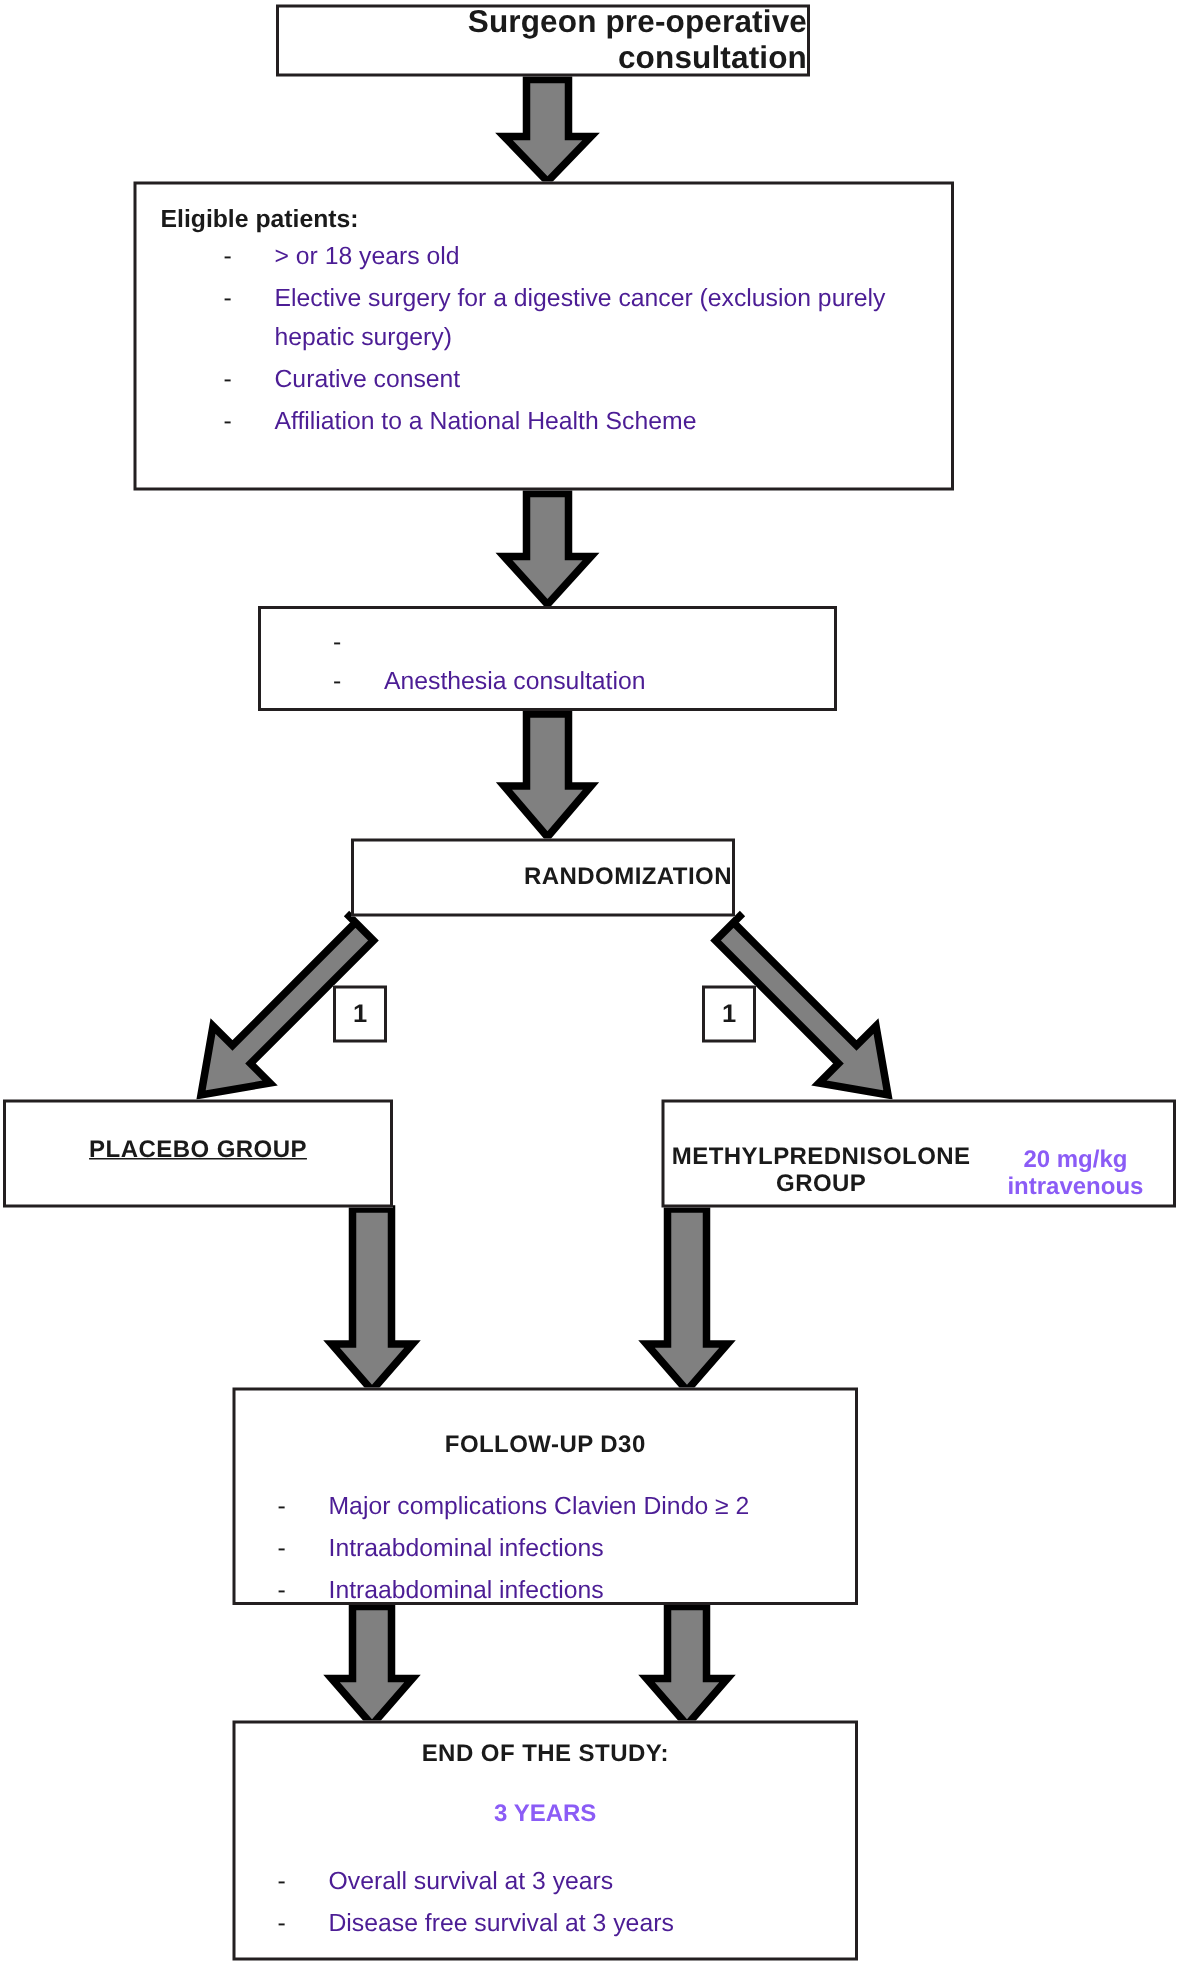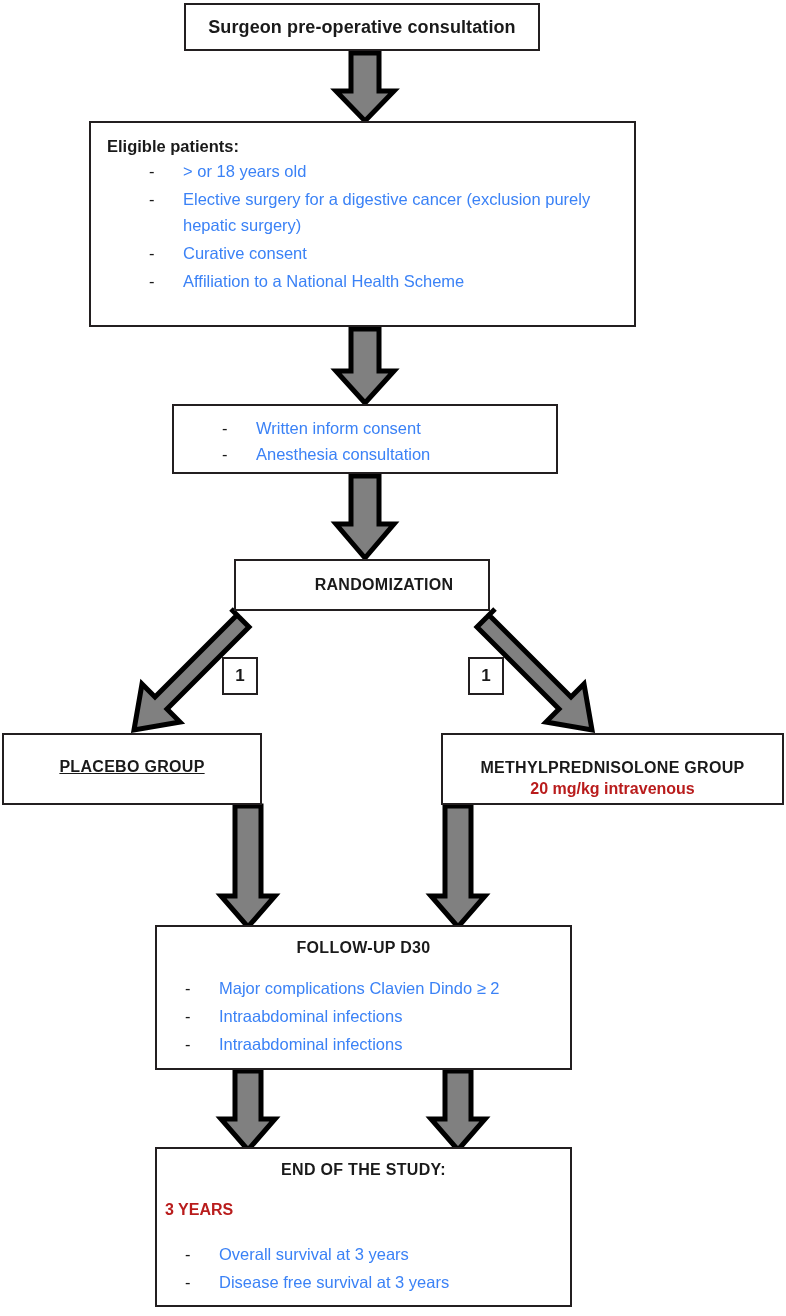--- a/index.html
+++ b/index.html
@@ -28,35 +28,36 @@
   }
   .box-inner {
     position: relative;
     width: 100%;
     height: 100%;
     box-sizing: border-box;
   }
   .center-title {
     text-align: right;
     font-weight: bold;
-    font-size: 18px;
+    font-size: 21px;
     letter-spacing: 0.1px;
     color: #1a1a1a;
   }
   .caps-title {
     text-align: center;
     font-weight: bold;
     font-size: 16px;
     letter-spacing: 0.3px;
     color: #1a1a1a;
   }
   .plain-line {
+    text-align: center;
     font-weight: bold;
     font-size: 16px;
-    color: #b91c1c;
+    color: #8b5cf6;
   }
   .bullet-list {
     list-style: none;
     margin: 0;
     padding: 0;
   }
   .bullet-row {
     display: flex;
     align-items: flex-start;
     font-size: 16.5px;
@@ -64,21 +65,21 @@
     color: #1a1a1a;
   }
   .bullet-dash {
     flex: 0 0 auto;
     width: 34px;
     text-align: left;
     color: #1a1a1a;
   }
   .bullet-text {
     flex: 1 1 auto;
-    color: #3b82f6;
+    color: #4c1d95;
   }
   .section-head {
     font-weight: bold;
     font-size: 16.5px;
     color: #1a1a1a;
   }
 
   
   #box-consult      { left: 184px; top: 3px;    width: 356px; height: 48px; }
   #box-consult .box-inner { display: flex; align-items: center; justify-content: center; }
@@ -86,31 +87,31 @@
   #box-eligible     { left: 89px;  top: 121px;  width: 547px; height: 206px; }
   #box-eligible .box-inner { padding: 14px 12px 12px 16px; }
   #box-eligible .bullet-list { margin-top: 2px; padding-left: 42px; }
   #box-eligible .bullet-row { margin-bottom: 2px; }
 
   #box-consent      { left: 172px; top: 404px;  width: 386px; height: 70px; }
   #box-consent .box-inner { padding: 9px 10px 0 10px; }
   #box-consent .bullet-list { padding-left: 38px; }
 
   #box-random       { left: 234px; top: 559px;  width: 256px; height: 52px; }
-  #box-random .box-inner { display: flex; align-items: center; justify-content: center; margin-left: 22px; }
+  #box-random .box-inner { display: flex; align-items: center; justify-content: flex-end; }
 
   #box-placebo      { left: 2px;   top: 733px;  width: 260px; height: 72px; }
   #box-placebo .box-inner { display: flex; align-items: flex-start; justify-content: center; padding-top: 23px; text-decoration: underline; }
 
   #box-methyl       { left: 441px; top: 733px;  width: 343px; height: 72px; }
-  #box-methyl .box-inner { display: flex; flex-direction: column; align-items: center; justify-content: flex-start; padding-top: 24px; }
+  #box-methyl .box-inner { display: flex; flex-direction: row; align-items: center; justify-content: flex-start; padding-top: 24px; }
   #box-methyl .plain-line { margin-top: 3px; }
 
   #box-followup     { left: 155px; top: 925px;  width: 417px; height: 145px; }
-  #box-followup .box-inner { padding: 12px 8px 0 8px; }
+  #box-followup .box-inner { padding: 28px 8px 0 8px; }
   #box-followup .bullet-list { margin-top: 18px; padding-left: 20px; }
   #box-followup .bullet-row { margin-bottom: 2px; }
 
   #box-end          { left: 155px; top: 1147px; width: 417px; height: 160px; }
   #box-end .box-inner { padding: 12px 8px 0 8px; }
   #box-end .plain-line { margin-top: 22px; }
   #box-end .bullet-list { margin-top: 22px; padding-left: 20px; }
   #box-end .bullet-row { margin-bottom: 2px; }
 
   
@@ -212,21 +213,20 @@
         </div>
       </div>
     </div>
   </div>
 
   <div class="box" id="box-consent">
     <div class="box-inner">
       <div class="bullet-list">
         <div class="bullet-row">
           <span class="bullet-dash">-</span>
-          <span class="bullet-text">Written inform consent</span>
         </div>
         <div class="bullet-row">
           <span class="bullet-dash">-</span>
           <span class="bullet-text">Anesthesia consultation</span>
         </div>
       </div>
     </div>
   </div>
 
   <div class="box" id="box-random">

